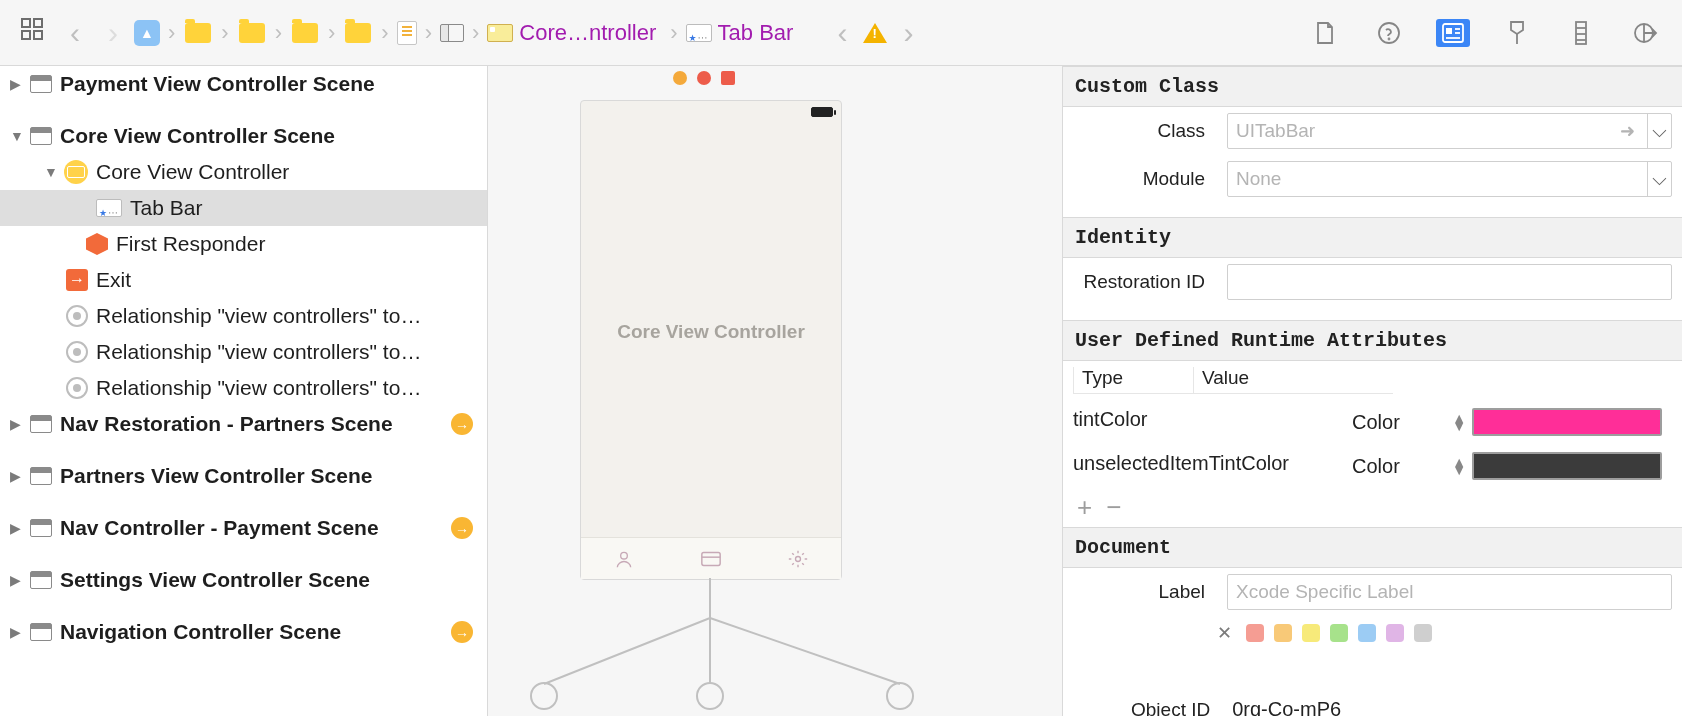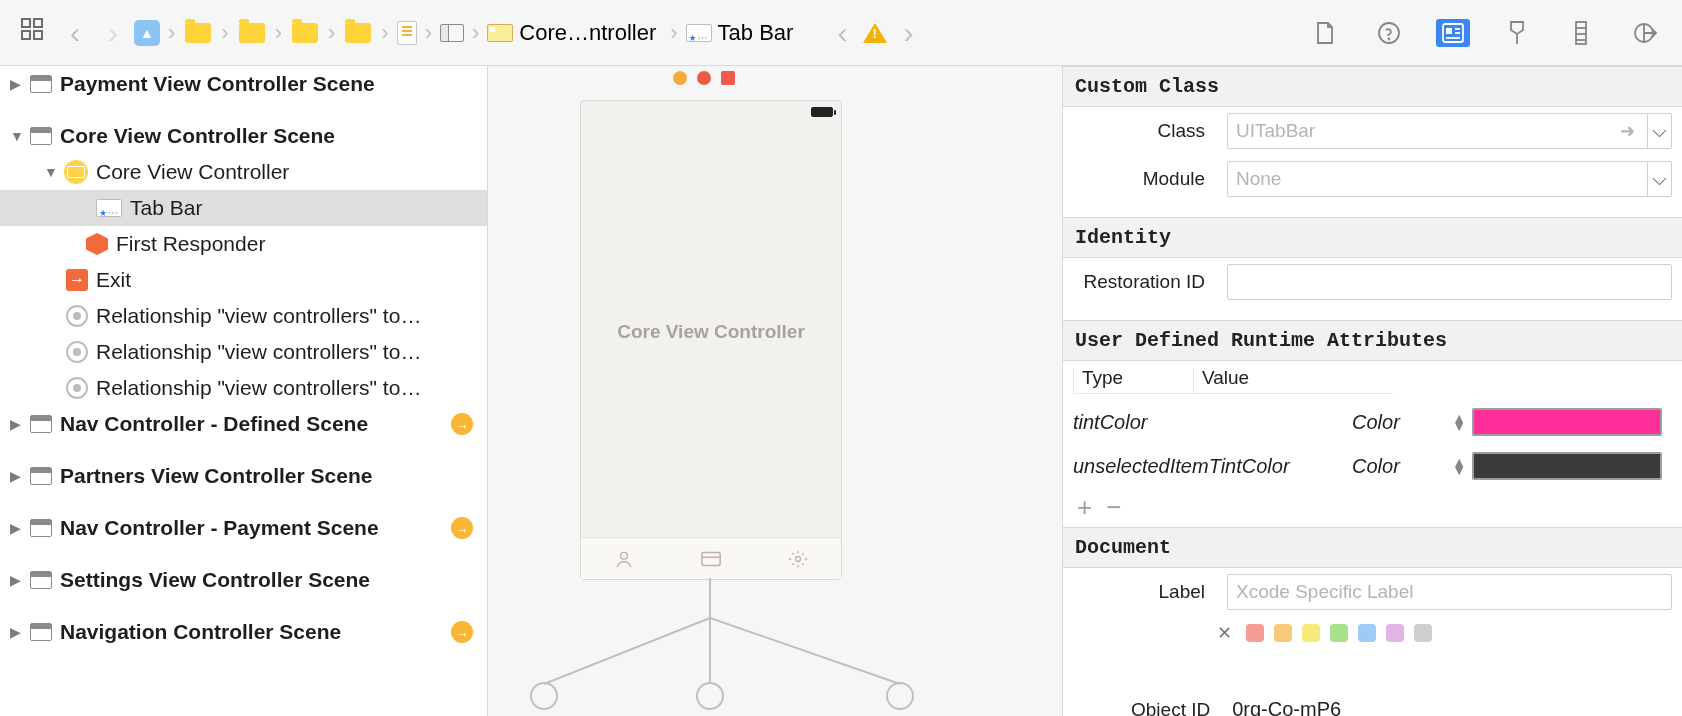--- a/index.html
+++ b/index.html
@@ -24,21 +24,21 @@
 .bc-folder::before { content:""; position:absolute; top:-4px; left:0; width:10px; height:4px; background:#ffd33a; border-radius:2px 2px 0 0; }
 .bc-doc { width: 20px; height: 24px; background:#fff; border:1px solid #c6c6c6; border-radius:2px; position:relative; }
 .bc-doc::before { content:""; position:absolute; left:4px; top:4px; width:10px; height:2px; background:#f2b23b; box-shadow:0 4px 0 #f2b23b, 0 8px 0 #f2b23b; }
 .bc-sb-icon { width: 24px; height: 18px; border:1.5px solid #8a8a8a; border-radius:2px; display:flex; }
 .bc-sb-icon::before { content:""; width:7px; background:#8a8a8a22; border-right:1.5px solid #8a8a8a; }
 .bc-tabbar-icon { width: 26px; height: 18px; border:1.5px solid #d0b050; border-radius:2px; position:relative; background:#f9ed9a; }
 .bc-tabbar-icon::before { content:""; position:absolute; left:2px; top:2px; width:5px; height:5px; background:#fff; border-radius:1px; }
 .bc-star-icon { width: 26px; height: 18px; border:1.5px solid #bcbcbc; border-radius:2px; position:relative; background:#fff; }
 .bc-star-icon::before { content:"★"; position:absolute; left:2px; bottom:-2px; font-size:9px; color:#3a7ae4; }
 .bc-star-icon::after { content:"⋯"; position:absolute; left:11px; bottom:-2px; font-size:10px; color:#888; }
-.bc-text { color:#000000; font-size:22px; padding:0 6px; }
+.bc-text { color:#a21caf; font-size:22px; padding:0 6px; }
 .bproj { width:26px; height:26px; background:#8cc3f5; border-radius:5px; display:flex; align-items:center; justify-content:center; color:#fff; font-size:14px; }
 .warn-tri { width:0; height:0; border-left:12px solid transparent; border-right:12px solid transparent; border-bottom:20px solid #f4b300; position:relative; }
 .warn-tri::after { content:"!"; position:absolute; left:-3px; top:3px; color:#fff; font-size:13px; font-weight:bold; }
 .inspector-tabs { display:flex; align-items:center; gap:30px; padding-right:10px; }
 .inspector-tabs .itab { width:34px; height:28px; display:flex; align-items:center; justify-content:center; color:#868686; }
 .inspector-tabs .itab svg { stroke:#868686; }
 .inspector-tabs .itab.active { background:#3b86f6; color:#fff; border-radius:3px; }
 .inspector-tabs .itab.active svg { stroke:#fff; }
 
 
@@ -84,21 +84,21 @@
 .form-row { display:flex; align-items:center; padding:6px 10px; gap:22px; }
 .form-row .lab { width:132px; text-align:right; font-size:19px; color:#222; }
 .form-row .field { flex:1; height:36px; border:1px solid #cfcfcf; border-radius:2px; background:#fff; display:flex; align-items:center; padding:0 8px; color:#b4b4b4; font-size:19px; position:relative; }
 .field .arrow-r { position:absolute; right:36px; color:#b4b4b4; font-size:18px; }
 .field .dd { width:26px; height:34px; border-left:1px solid #cfcfcf; display:flex; align-items:center; justify-content:center; position:absolute; right:0; top:0; color:#666; }
 .field.small-dd .dd { width:24px; }
 .attr-head { display:flex; padding:6px 10px; font-size:19px; color:#222; }
 .attr-head .c1 { flex:1.8; } .attr-head .c2 { width:120px; } .attr-head .c3 { width:200px; }
 .attr-head .c1, .attr-head .c2, .attr-head .c3 { border-bottom:1px solid #e6e6e6; padding-bottom:4px; }
 .attr-head .c2, .attr-head .c3 { border-left:1px solid #e6e6e6; padding-left:8px; }
-.attr-row { display:flex; align-items:center; padding:8px 10px; font-size:20px; color:#222;font-style:italic; }
+.attr-row { display:flex; padding:8px 10px; font-size:20px; color:#222; }
 .attr-row .c1 { flex:1.8; } .attr-row .c2 { width:120px; display:flex; align-items:center; } .attr-row .c3 { width:200px; }
 .stepper { margin-left:auto; color:#888; font-size:14px; line-height:8px; padding-right:6px; }
 .swatch { width:190px; height:28px; border:2px solid #9d9d9d; border-radius:2px; }
 .sw-pink { background:#ff2e98; } .sw-dark { background:#3b3b3b; }
 .addrem { padding:4px 14px; color:#9d9d9d; font-size:26px; display:flex; gap:14px; border-bottom:1px solid #d9d9d9; }
 .label-chips { display:flex; gap:10px; align-items:center; padding:6px 0 6px 154px; }
 .chip { width:18px; height:18px; border-radius:4px; }
 .x-clear { color:#7b7b7b; font-size:18px; padding-right:4px; }
 </style>
 </head>
@@ -248,21 +248,21 @@
       <span>Relationship "view controllers" to…</span>
     </div>
     <div class="orow" style="padding-left:66px;">
       <span class="rel-icon"></span>
       <span>Relationship "view controllers" to…</span>
     </div>
 
     <div class="orow" style="padding-left:10px;">
       <span class="tri">▶</span>
       <span class="scene-icon"></span>
-      <span class="bold">Nav Controller - Defined Scene</span>
+      <span class="bold">Nav Restoration - Partners Scene</span>
       <span class="seg-arrow">→</span>
     </div>
     <div style="height:16px;"></div>
     <div class="orow" style="padding-left:10px;">
       <span class="tri">▶</span>
       <span class="scene-icon"></span>
       <span class="bold">Partners View Controller Scene</span>
     </div>
     <div style="height:16px;"></div>
     <div class="orow" style="padding-left:10px;">

